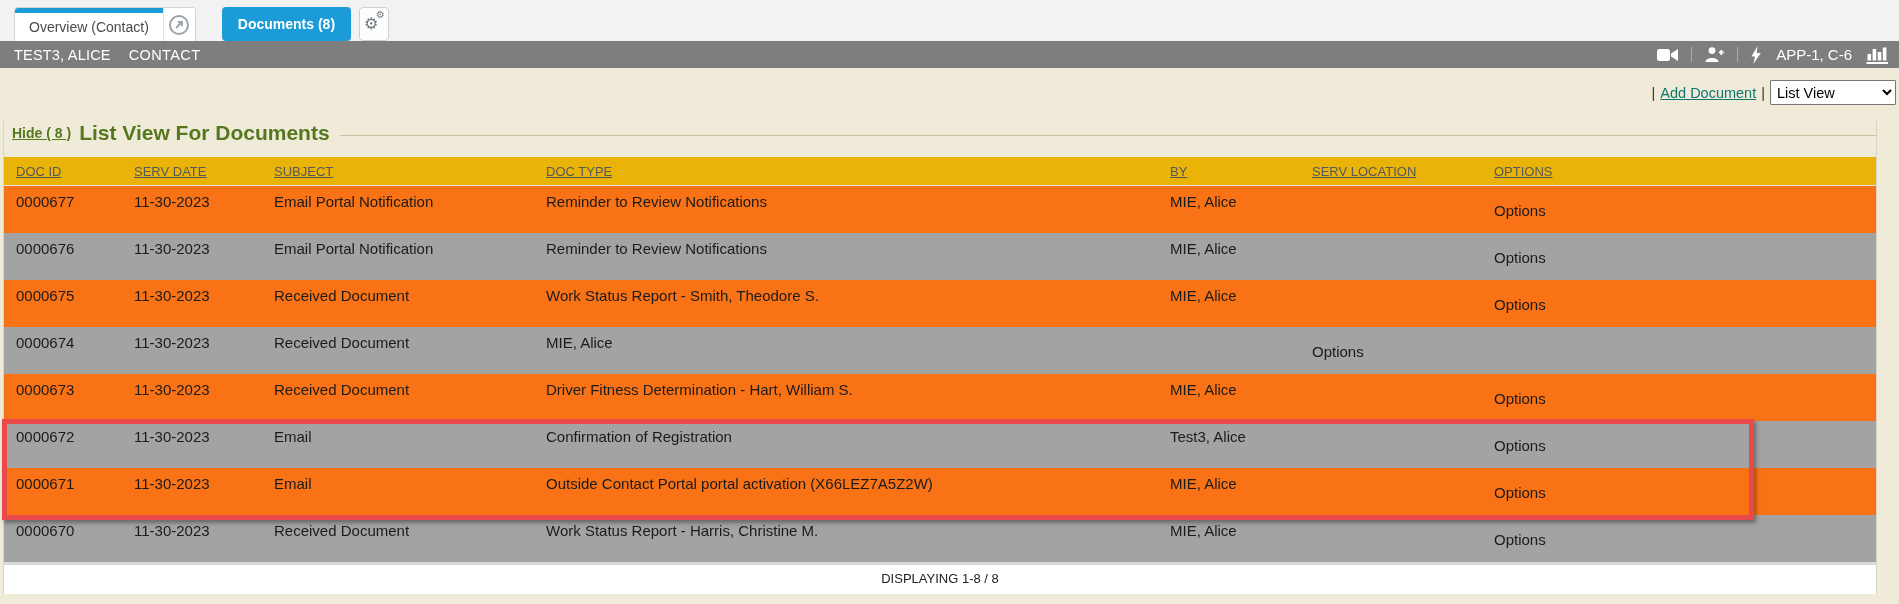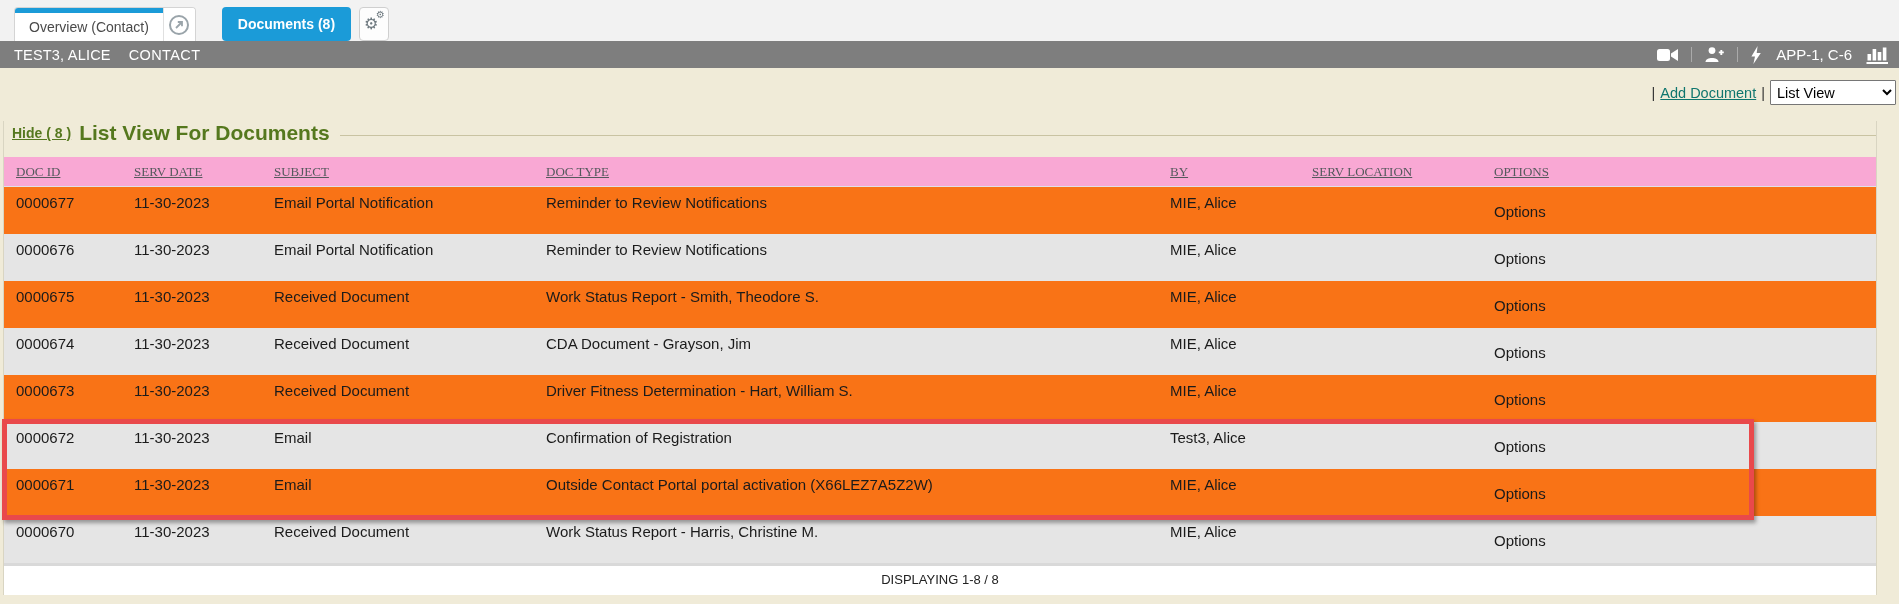--- a/index.html
+++ b/index.html
@@ -35,24 +35,24 @@
   
   .panel { margin: 16px 22px 0 3px; border-left: 1px solid #d9d5c2; border-right: 1px solid #d9d5c2; min-height: 472px; }
   .legend { display: flex; align-items: center; padding: 0 0 0 8px; }
   .hide-link { color: var(--green, #55781e); font-weight: bold; font-size: 14px; text-decoration: underline; cursor: pointer; white-space: nowrap; }
   .panel-title { color: var(--green, #55781e); font-weight: bold; font-size: 21px; margin-left: 8px; white-space: nowrap; }
   .legend-line { flex: 1; border-top: 1px solid #c9c3a2; margin-left: 10px; position: relative; top: 2px; }
 
   
   .tablewrap { position: relative; margin-top: 12px; background: #fff; }
   .grid-row { display: grid; grid-template-columns: 118px 140px 272px 624px 142px 182px 1fr; }
-  .thead { background: #f9a8d4; border-bottom: 1px solid #e0e1e8; font-family: Liberation Serif, serif; }
+  .thead { background: #eab308; border-bottom: 1px solid #e0e1e8; }
   .th { font-size: 13px; color: #55595d; text-decoration: underline; padding: 7px 12px 6px; white-space: nowrap; cursor: pointer; }
   .trow { height: 47px; background: #f97316; cursor: pointer; }
-  .trow.alt { background: #e5e5e5; }
+  .trow.alt { background: #a3a3a3; }
   .cell { padding: 7px 12px 0; font-size: 15px; color: #1b1b1b; white-space: nowrap; overflow: hidden; }
   .cell-options { padding-top: 16px; }
   .tfoot { border-top: 3px solid #d9d9d9; background: #fff; text-align: center; font-size: 13px; color: #222; padding: 6px 0 8px; }
 
   .highlight-box { position: absolute; left: -2px; top: 262px; width: 1752px; height: 101px;
       border: 5px solid var(--hl, #e9494b); box-shadow: 2px 3px 4px rgba(0,0,0,0.35);
       pointer-events: none; z-index: 5; }
 </style>
 </head>
 <body>
@@ -166,21 +166,20 @@
     <div class="cell">Received Document</div>
     <div class="cell">Work Status Report - Smith, Theodore S.</div>
     <div class="cell">MIE, Alice</div>
     <div class="cell"></div>
     <div class="cell cell-options">Options</div>
   </div>
         <div class="grid-row trow alt">
     <div class="cell">0000674</div>
     <div class="cell">11-30-2023</div>
     <div class="cell">Received Document</div>
-    <div class="cell">CDA Document - Grayson, Jim</div>
     <div class="cell">MIE, Alice</div>
     <div class="cell"></div>
     <div class="cell cell-options">Options</div>
   </div>
         <div class="grid-row trow">
     <div class="cell">0000673</div>
     <div class="cell">11-30-2023</div>
     <div class="cell">Received Document</div>
     <div class="cell">Driver Fitness Determination - Hart, William S.</div>
     <div class="cell">MIE, Alice</div>

